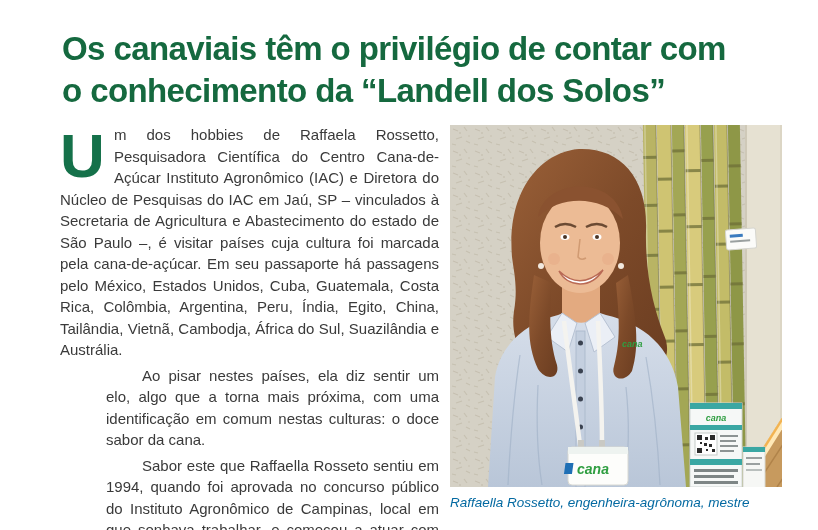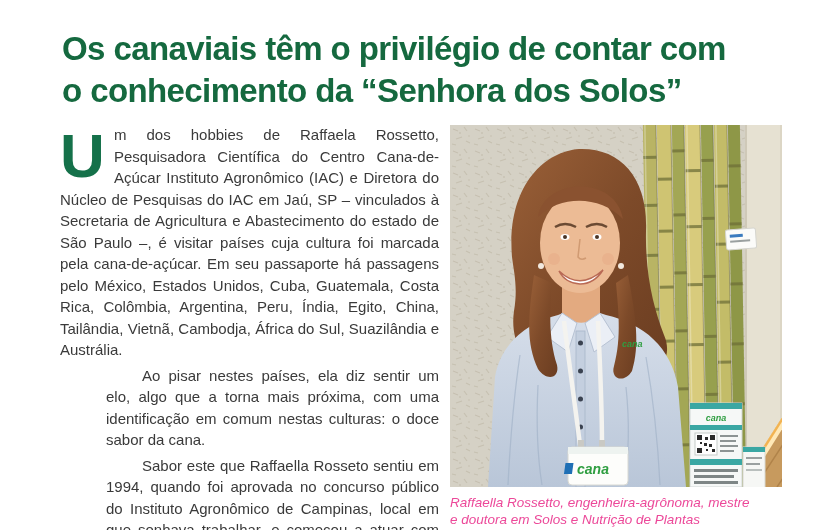--- a/index.html
+++ b/index.html
@@ -24,37 +24,37 @@
     float:left; color:#15714a; font-weight:700;
     font-size:62px; line-height:56px; height:60px; width:44px;
     margin:4px 10px 0 0; text-align:left;
   }
   .photo-figure{
     position:absolute; left:450px; top:125px; width:362px; margin:0;
   }
   .photo-frame{width:362px; height:362px; display:block; background:#d5d1c5;}
   .photo-caption{
     margin-top:7px; font-style:italic; font-size:13.5px; line-height:17px;
-    color:#ec4899;
+    color:#0369a1;
   }
   .photo-caption span{display:block;}
   .photo-credit{
     position:absolute; left:812px; top:127px; height:130px;
     writing-mode:vertical-rl; font-size:5.5px; letter-spacing:1px;
     color:#8f8f89; white-space:nowrap;
   }
 </style>
 </head>
 <body>
 
 <div class="page">
 
   <h1 class="headline">
     <span class="hl-line">Os canaviais têm o privilégio de contar com</span>
-    <span class="hl-line">o conhecimento da “Senhora dos Solos”</span>
+    <span class="hl-line">o conhecimento da “Landell dos Solos”</span>
   </h1>
 
   <div class="article">
     <p><span class="dropcap">U</span><span>m dos hobbies de Raffaela Rossetto, Pesquisadora Científica do Centro Cana-de-Açúcar Instituto Agronômico (IAC) e Diretora do Núcleo de Pesquisas do IAC em Jaú, SP –  vinculados à Secretaria de Agricultura e Abastecimento do estado de São Paulo –, é visitar países cuja cultura foi marcada pela cana-de-açúcar. Em seu passaporte há passagens pelo México, Estados Unidos, Cuba, Guatemala, Costa Rica, Colômbia, Argentina, Peru, Índia, Egito, China, Tailândia, Vietnã, Cambodja, África do Sul, Suazilândia e Austrália.</span></p>
     <p class="indent">Ao pisar nestes países, ela diz sentir um elo, algo que a torna mais próxima, com uma identificação em comum nestas culturas: o doce sabor da cana.</p>
     <p class="indent">Sabor este que Raffaella Rosseto sentiu em 1994, quando foi aprovada no concurso público do Instituto Agronômico de Campinas, local em que sonhava trabalhar, e começou a atuar com pesquisas em cana-de-açúcar na equipe do Dr. Marcos Landell.</p>
 
   </div>
 
   <figure class="photo-figure">
@@ -253,19 +253,18 @@
         <g>
           <rect x="118" y="322" width="60" height="38" rx="4" fill="#fdfdfb" stroke="#d8d8d2"></rect>
           <rect x="118" y="322" width="60" height="7" fill="#eef3f0"></rect>
           <text x="143" y="349" text-anchor="middle" font-family="Liberation Sans, sans-serif" font-size="14" font-weight="bold" font-style="italic" fill="#2f9e41">cana</text>
           <rect x="163" y="338" width="8" height="11" fill="#1f6fb5" transform="skewX(-8)"></rect>
         </g>
       </g>
     </svg>
     <figcaption class="photo-caption">
       <span>Raffaella Rossetto, engenheira-agrônoma, mestre</span>
-      <span>e doutora em Solos e Nutrição de Plantas</span>
     </figcaption>
   </figure>
 
   <div class="photo-credit">FOTO: DIVULGAÇÃO</div>
 
 </div>
 
 </body></html>

